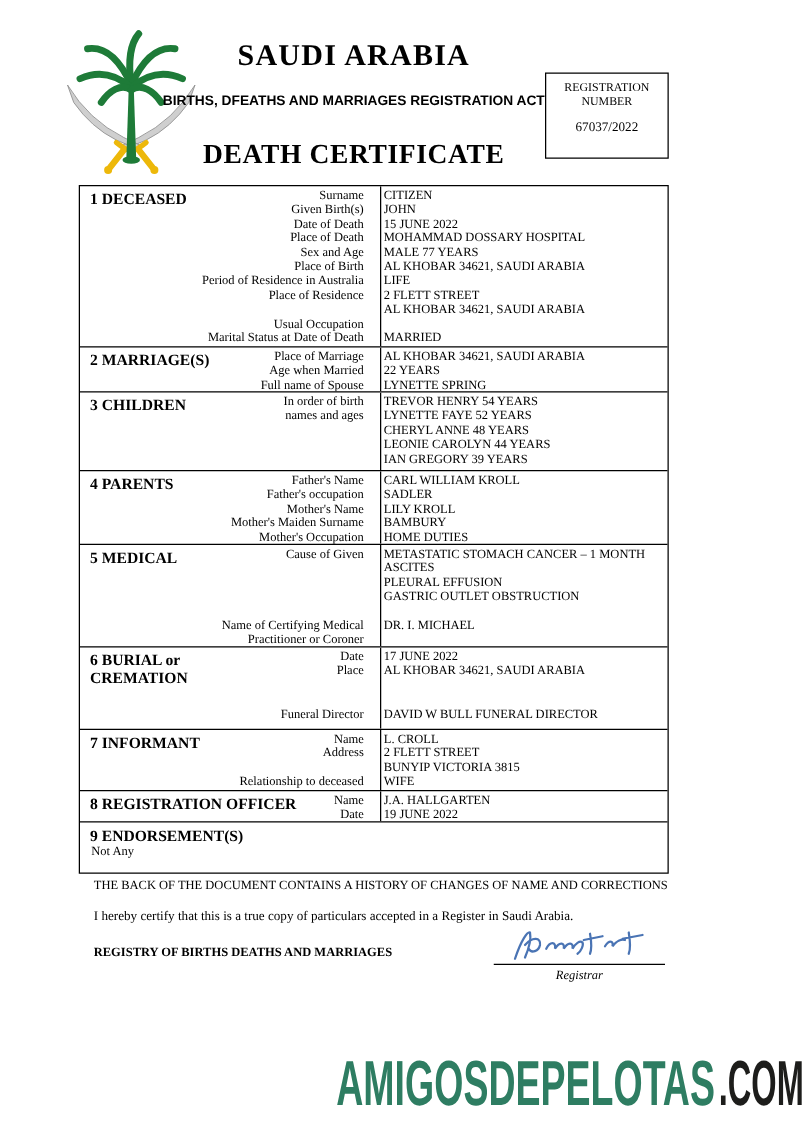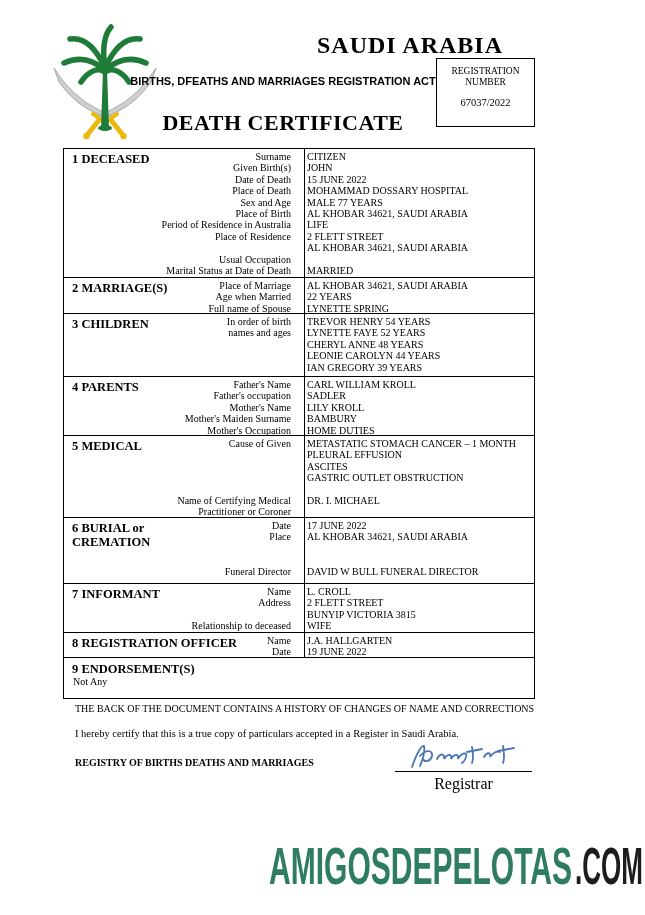--- a/index.html
+++ b/index.html
@@ -1,21 +1,21 @@
 <!DOCTYPE html>
 <html><head>
 <meta charset="utf-8">
 <style>
   html,body{margin:0;padding:0;background:#fff;}
   .page{position:relative;width:645px;height:915px;background:#ffffff;overflow:hidden;
         font-family:"Liberation Serif",serif;color:#000;}
 
   
   .emblem{position:absolute;left:46px;top:12px;}
-  .country{position:absolute;top:32px;left:63px;width:440px;text-align:right;
+  .country{position:absolute;top:32px;left:63px;width:440px;text-align:center;
            font-size:24px;font-weight:bold;letter-spacing:1px;}
   .act{position:absolute;top:75px;left:63px;width:440px;text-align:center;
        font-family:"Liberation Sans",sans-serif;font-size:11px;font-weight:bold;}
   .cert-title{position:absolute;top:110px;left:63px;width:440px;text-align:center;
               font-size:22px;font-weight:bold;letter-spacing:.5px;}
   .regbox{position:absolute;left:436px;top:58px;width:99px;height:69px;border:1.5px solid #000;
           box-sizing:border-box;text-align:center;font-weight:normal;}
   .regbox .rlabel{font-size:9.5px;line-height:11px;margin-top:7px;}
   .regbox .rnum{font-size:10.5px;margin-top:9px;}
 
@@ -33,21 +33,21 @@
   .sh-6{height:66px}.sh-7{height:49px}.sh-8{height:25px}.sh-9{height:41px}
   .sec-endorse .s-head{position:static;margin:2px 0 0 8px;}
   .endorse-val{font-size:10px;margin:0 0 0 9px;}
 
   
   .back-note{position:absolute;left:75px;top:703px;font-size:10px;font-weight:normal;}
   .certify{position:absolute;left:75px;top:728px;font-size:10.5px;}
   .registry{position:absolute;left:75px;top:757px;font-size:10px;font-weight:bold;}
   .sig-svg{position:absolute;left:404px;top:743px;}
   .sig-line{position:absolute;left:395px;top:771px;width:137px;height:0;border-top:1.5px solid #000;}
-  .sig-role{position:absolute;left:395px;top:775px;width:137px;text-align:center;font-size:16px;}
+  .sig-role{position:absolute;left:395px;top:775px;width:137px;text-align:center;font-size:10px;font-style:italic;}
 
   
   .watermark{position:absolute;left:269px;top:843px;}
   .watermark text{font-family:"Liberation Sans",sans-serif;font-weight:bold;}
 </style>
 </head>
 <body>
 
 <div class="page">
 
@@ -211,25 +211,25 @@
 
     <div class="sec sh-5">
       <div class="vline"></div>
       <div class="s-head">5 MEDICAL</div>
       <div class="row">
           <div class="f-label">Cause of Given</div>
           <div class="f-value">METASTATIC STOMACH CANCER – 1 MONTH</div>
         </div>
         <div class="row">
           <div class="f-label"></div>
+          <div class="f-value">ASCITES</div>
+        </div>
+        <div class="row">
+          <div class="f-label"></div>
           <div class="f-value">PLEURAL EFFUSION</div>
-        </div>
-        <div class="row">
-          <div class="f-label"></div>
-          <div class="f-value">ASCITES</div>
         </div>
         <div class="row">
           <div class="f-label"></div>
           <div class="f-value">GASTRIC OUTLET OBSTRUCTION</div>
         </div>
         <div class="row">
           <div class="f-label"></div>
           <div class="f-value"></div>
         </div>
         <div class="row">

